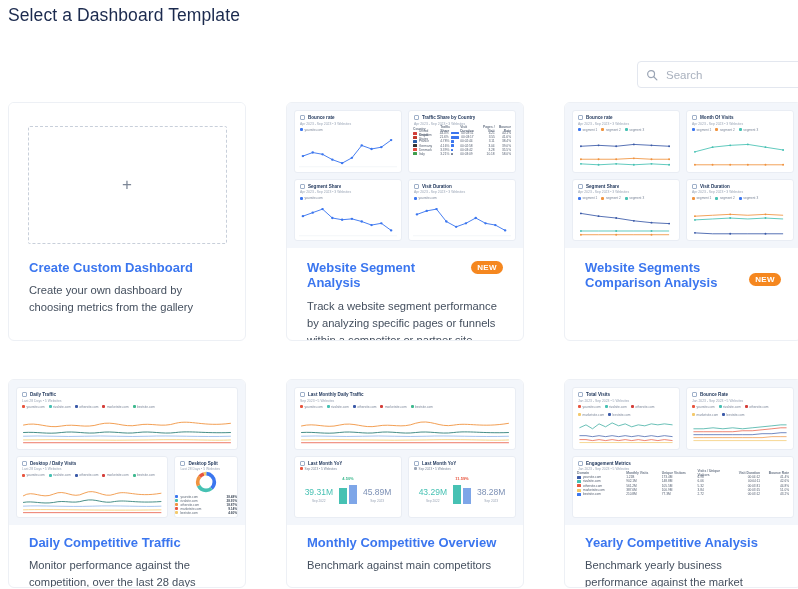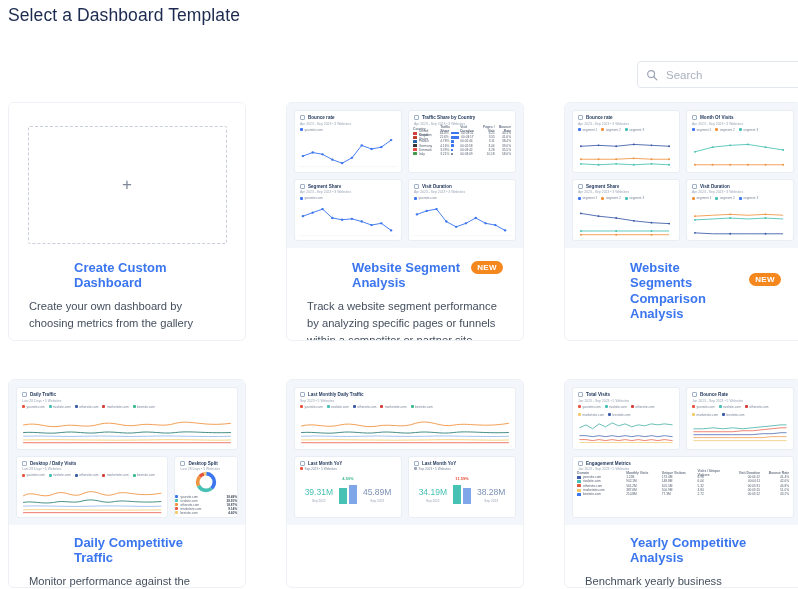--- a/index.html
+++ b/index.html
@@ -73,21 +73,21 @@
     margin: 18px 18px 0 18px;
     width: 199px; height: 118px;
     border: 1px dashed #c8cfda; border-radius: 2px;
     display: flex; align-items: center; justify-content: center;
   }
   .plus { font-size: 17px; color: #7d8797; line-height: 1; font-weight:300; }
 
   
   .card-body { padding: 10px 20px 0 20px; flex: 1 1 auto; }
   .card.row1 .card-body { padding-top: 12px; }
-  .card-title-row { display: flex; align-items: flex-start; gap: 8px; margin-left: 45px; }
+  .card-title-row { display: flex; align-items: flex-start; gap: 8px; }
   .card-title {
     font-size: 13px; font-weight: bold; color: #3b76ef;
     line-height: 1.18; letter-spacing: 0;
   }
   .badge-new {
     margin-top: 1px;
     background: #f5871f; color: #fff;
     font-size: 8px; font-weight: bold; letter-spacing: .4px;
     border-radius: 9px; padding: 3px 6px 2px 6px;
     flex: 0 0 auto; line-height: 1;
@@ -798,35 +798,41 @@
               <span class="p-title">Last Month YoY</span>
               </div>
             <div class="p-legend" style="margin-top:1px">
                 <span class="p-leg">
                   <span class="p-dot" style="background:#9aa5b6"></span>
               <span class="p-leglbl">Sep 2023  •  5 Websites</span>
                 </span>
               </div>
             <div class="kpi-wrap">
               <div class="kpi-val kpi-left">
-                <span>34.19M</span>
+                <span>43.29M</span>
                 <span class="sm">Sep 2022</span>
               </div>
               <div class="kpi-bars">
                 <span class="kpi-pct pct-down">11.59%</span>
                 <i class="kb1" style="height:19px"></i>
                   <i class="kb2" style="height:16px"></i>
               </div>
               <div class="kpi-val kpi-right">
                 <span>38.28M</span>
                 <span class="sm">Sep 2023</span>
               </div>
             </div>
           </div>
         </div>
+      </div>
+      <div class="card-body">
+        <div class="card-title-row">
+          <div class="card-title">Monthly Competitive Overview</div>
+        </div>
+        <div class="card-desc">Benchmark against main competitors</div>
       </div>
     </div>
 
     <div class="card row2">
       <div class="thumb">
         <div class="panels">
           <div class="panel p-half">
             <div class="p-head">
                 <span class="p-ico"></span>
               <span class="p-title">Total Visits</span>

